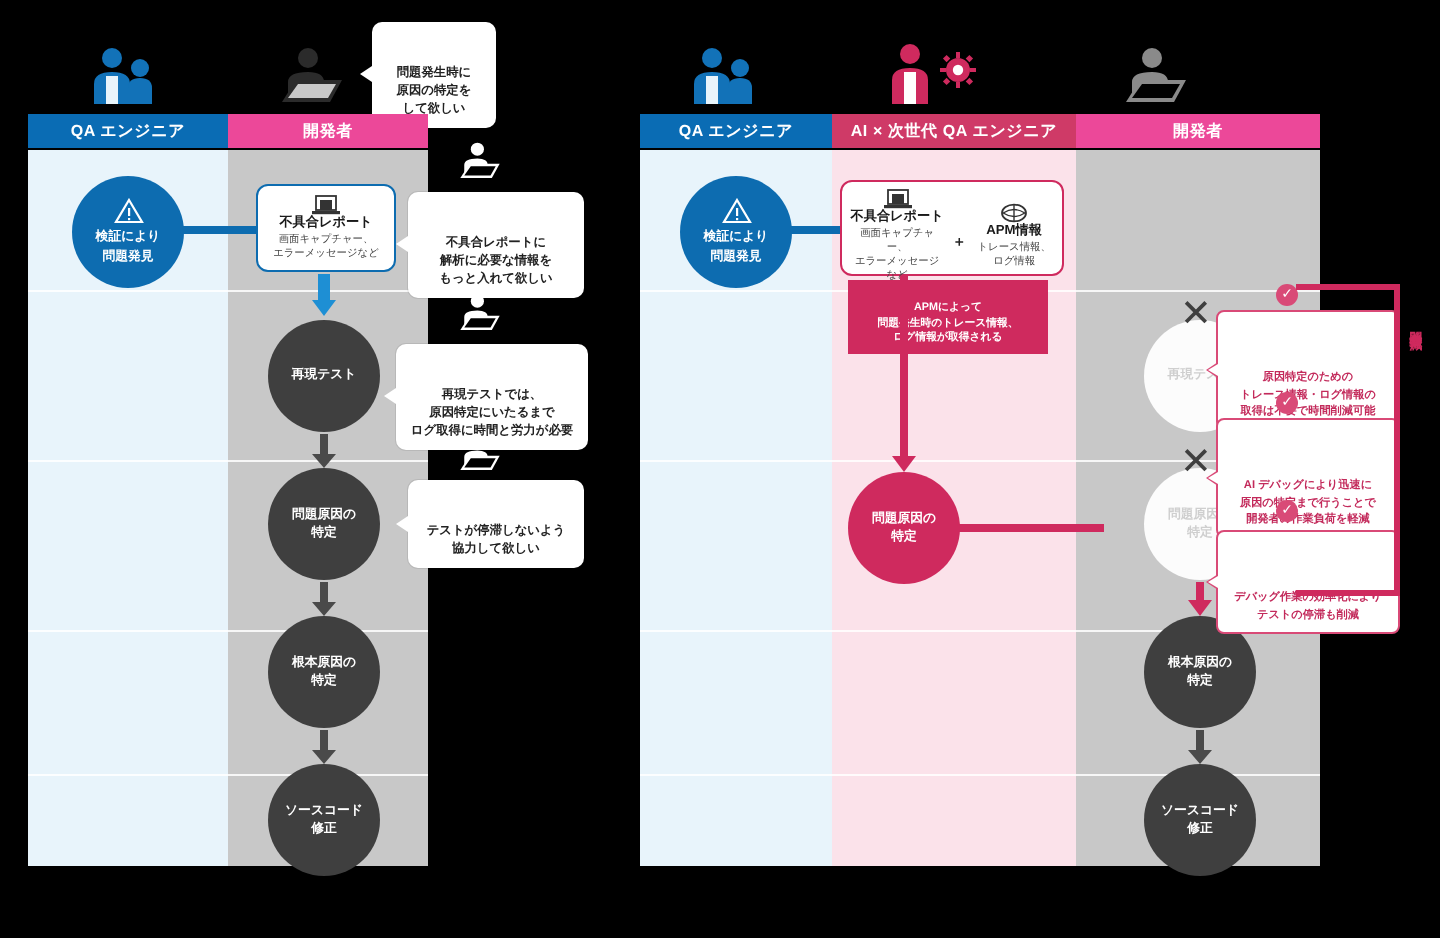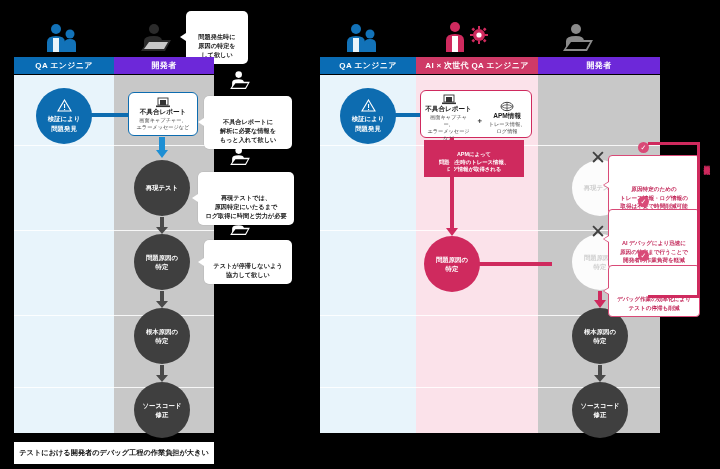--- a/index.html
+++ b/index.html
@@ -20,21 +20,21 @@
   .lane { position: absolute; top: 57px; }
   .lane-head {
     height: 17px; line-height: 18px; text-align: center;
     color: #fff; font-size: 8px; font-weight: bold; letter-spacing: .3px;
     white-space: nowrap;
   }
   .lane-body { position: absolute; top: 18px; bottom: 36px; left: 0; right: 0; }
 
   .lane-qa   .lane-head { background: #0a6cb4; }
   .lane-qa   .lane-body { background: #e8f4fb; }
-  .lane-dev  .lane-head { background: #6d28d9; }
+  .lane-dev  .lane-head { background: #ec4899; }
   .lane-dev  .lane-body { background: #c8c8c8; }
   .lane-ai   .lane-head { background: #cf3a67; }
   .lane-ai   .lane-body { background: #fbe2ea; }
 
   
   .rowline { position: absolute; left: 0; right: 0; height: 1px; background: #ffffff; opacity: .85; }
 
   
   .person { position: absolute; }
   .person svg { display: block; }
@@ -276,23 +276,20 @@
         <path d="M3 29 L10 18 L33 18 L27 29 Z" fill="#fff"></path>
         <path d="M6 27 L11 20 L30 20 L26 27 Z" fill="#000"></path>
       </svg>
     </div>
     <div class="bubble" style="left:204px; top:240px; width:88px;">
       <span class="tail"></span>
       <span>テストが停滞しないよう
 協力して欲しい</span>
     </div>
 
-    <div class="caption" style="left:14px; top:442px; width:200px;">
-      <span>テストにおける開発者のデバッグ工程の作業負担が大きい</span>
-    </div>
   </div>
 
   <div class="panel panel-right">
 
     <div class="person" style="left:22px; top:22px;">
       <svg width="40" height="32" viewBox="0 0 40 32">
         <circle cx="14" cy="7" r="5" fill="#1272b8"></circle>
         <path d="M5 30 L5 20 Q5 14 14 14 Q23 14 23 20 L23 30 Z" fill="#1272b8"></path>
         <circle cx="28" cy="12" r="4.5" fill="#1272b8"></circle>
         <path d="M22 30 L22 22 Q22 17 28 17 Q34 17 34 22 L34 30 Z" fill="#1272b8"></path>

